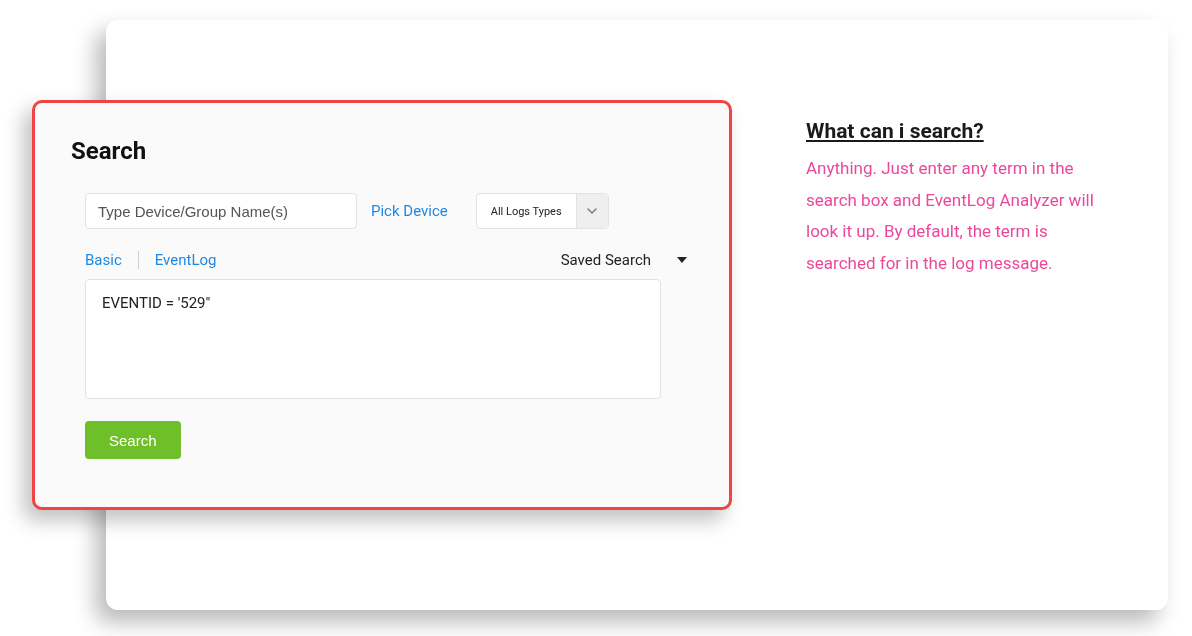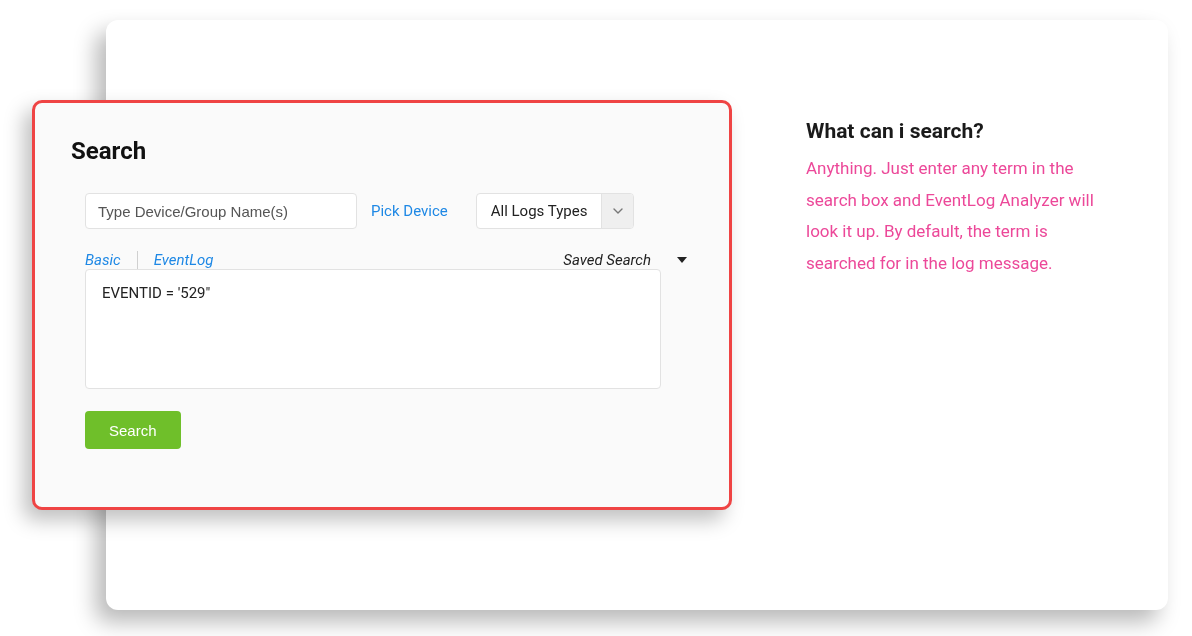--- a/index.html
+++ b/index.html
@@ -70,36 +70,36 @@
     border: 1px solid #e2e2e2;
     border-radius: 4px;
     background: #fff;
     overflow: hidden;
     cursor: pointer;
   }
   .log-types-label {
     display: flex;
     align-items: center;
     padding: 0 14px;
-    font-size: 15px;
+    font-size: 11px;
     color: #222;
   }
   .log-types-arrow {
     width: 32px;
     background: #efefef;
     display: flex;
     align-items: center;
     justify-content: center;
     border-left: 1px solid #e2e2e2;
   }
   .row2 {
     display: flex;
     align-items: center;
     padding-left: 14px;
-    font-style: italic;
+    margin-bottom: 10px;
   }
   .tab-basic, .tab-advanced {
     color: #1e88e5;
     font-size: 15px;
     cursor: pointer;
   }
   .tab-sep {
     width: 1px;
     height: 18px;
     background: #d0d0d0;
@@ -148,20 +148,21 @@
     top: 118px;
     width: 290px;
     color: #1a1a1a;
   }
   .help-block { margin-bottom: 38px; }
   .help-heading {
     font-size: 21px;
     font-weight: 700;
     line-height: 1.3;
     margin-bottom: 8px;
+    text-decoration: underline;
   }
   .help-body {
     font-size: 17px;
     line-height: 1.85;
     color: #ec4899;
   }
   svg { display: block; }
 </style>
 </head>
 <body>

